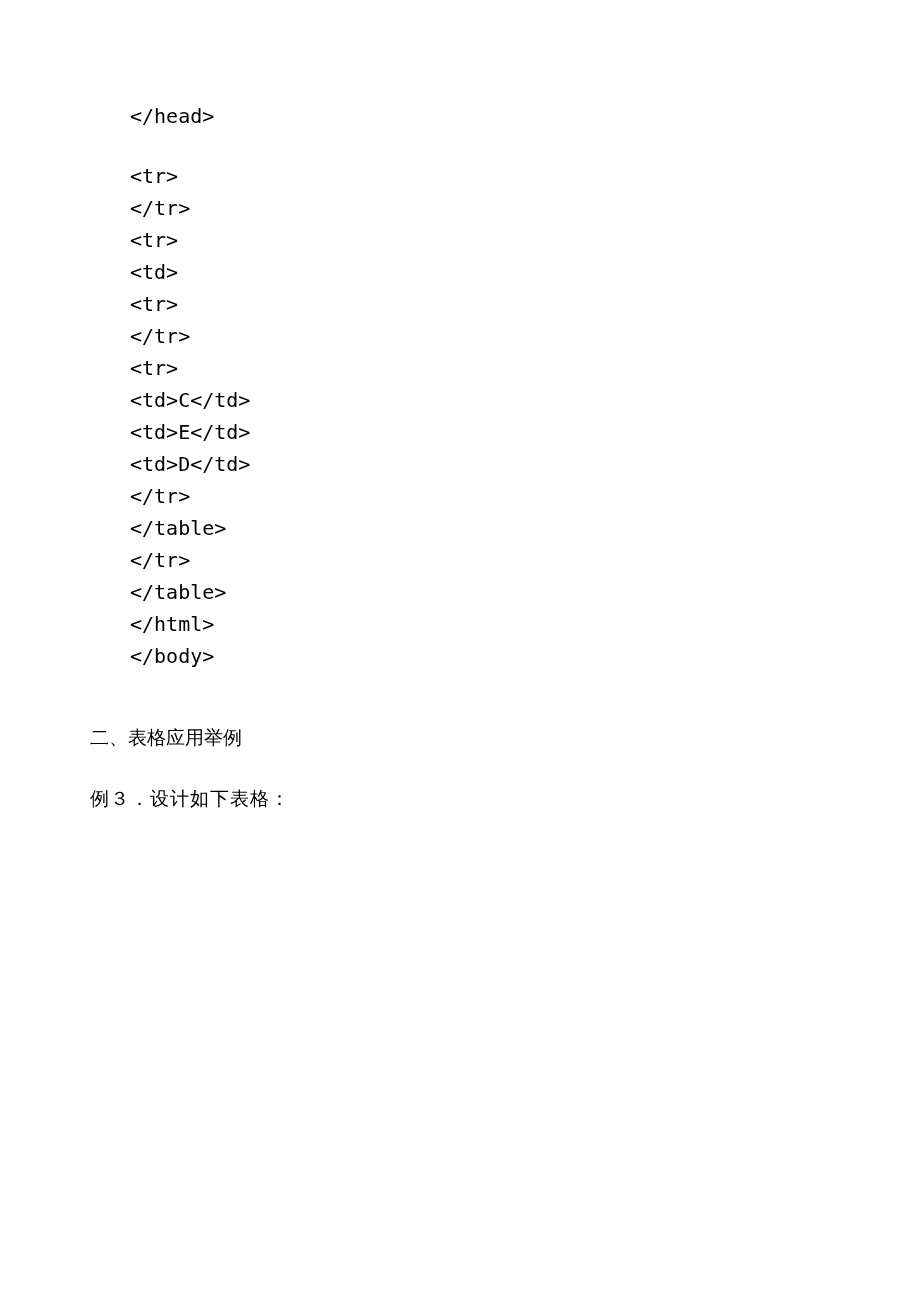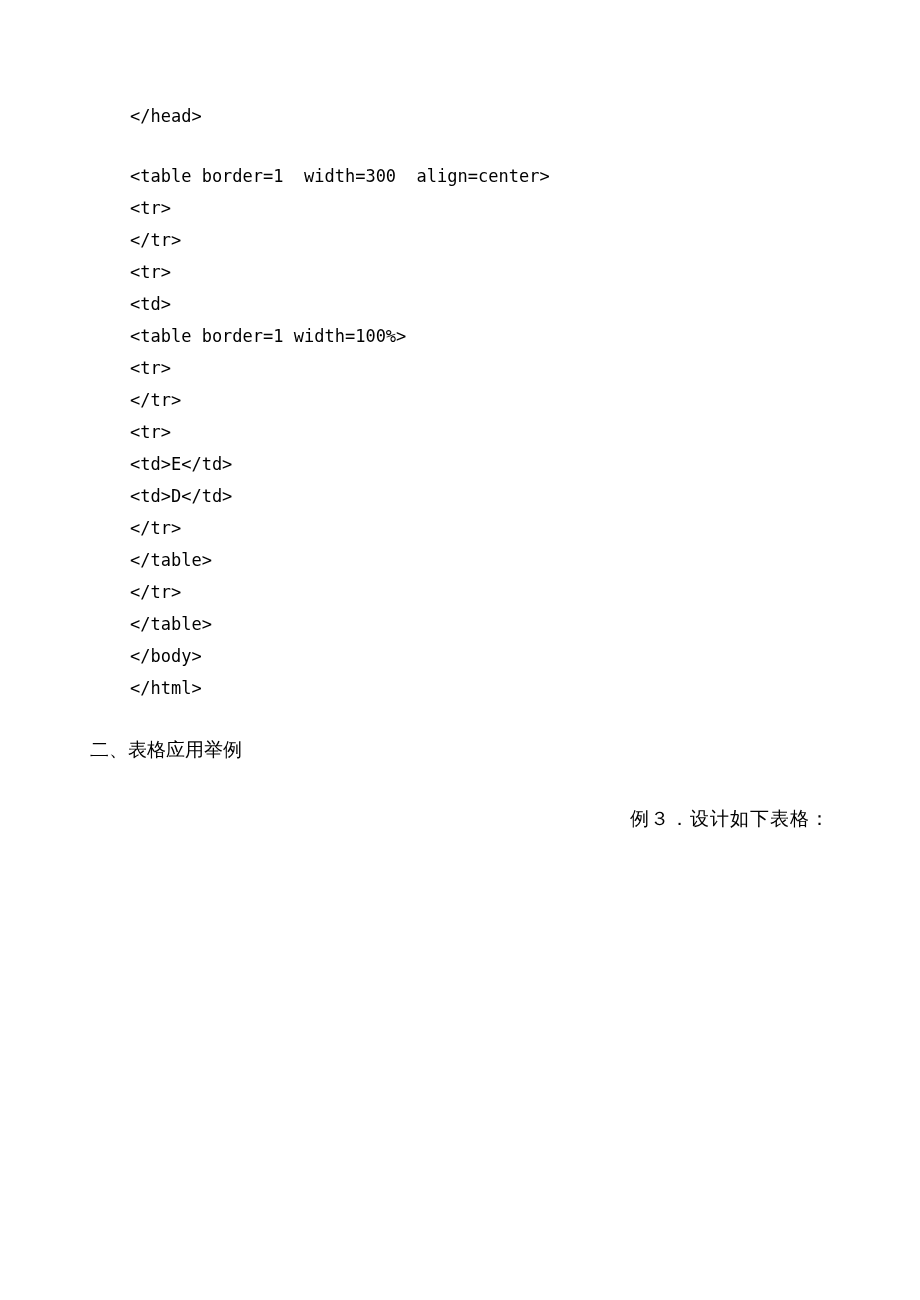--- a/index.html
+++ b/index.html
@@ -5,66 +5,64 @@
     * { margin: 0; padding: 0; box-sizing: border-box; }
     body {
       background: #ffffff;
       width: 920px;
       height: 1300px;
       font-family: "SimSun", "宋体", serif;
       color: #000000;
       padding: 100px 90px 0 130px;
     }
     .code-block {
-      font-size: 17px;
+      font-size: 20px;
       line-height: 32px;
-      margin-bottom: 30px;
+      margin-bottom: 50px;
     }
     .code-line {
       white-space: pre;
       font-family: "SimSun", "宋体", monospace;
     }
     .gap { height: 14px; }
     .section-heading {
       font-size: 19px;
       line-height: 32px;
       margin-left: -40px;
-      margin-bottom: 37px;
+      margin-bottom: 29px;
       font-family: "SimSun", "宋体", serif;
     }
     .example-heading {
       font-size: 19px;
       line-height: 32px;
       margin-left: -40px;
       font-family: "SimSun", "宋体", serif;
       letter-spacing: 1px;
-      text-align: right;
     }
   </style>
 </head>
 <body>
 
 <div class="code-block">
   <div class="code-line">&lt;/head&gt;</div>
   <div class="gap"></div>
   <div class="gap"></div>
-  <div class="code-line">&lt;table border=1  width=300  align=center&gt;</div>
   <div class="code-line">&lt;tr&gt;</div>
   <div class="code-line">&lt;/tr&gt;</div>
   <div class="code-line">&lt;tr&gt;</div>
   <div class="code-line">&lt;td&gt;</div>
-  <div class="code-line">&lt;table border=1 width=100%&gt;</div>
   <div class="code-line">&lt;tr&gt;</div>
   <div class="code-line">&lt;/tr&gt;</div>
   <div class="code-line">&lt;tr&gt;</div>
+  <div class="code-line">&lt;td&gt;C&lt;/td&gt;</div>
   <div class="code-line">&lt;td&gt;E&lt;/td&gt;</div>
   <div class="code-line">&lt;td&gt;D&lt;/td&gt;</div>
   <div class="code-line">&lt;/tr&gt;</div>
   <div class="code-line">&lt;/table&gt;</div>
   <div class="code-line">&lt;/tr&gt;</div>
   <div class="code-line">&lt;/table&gt;</div>
+  <div class="code-line">&lt;/html&gt;</div>
   <div class="code-line">&lt;/body&gt;</div>
-  <div class="code-line">&lt;/html&gt;</div>
 </div>
 
 <div class="section-heading">二、表格应用举例</div>
 
 <div class="example-heading">例３．设计如下表格：</div>
 
 </body></html>

